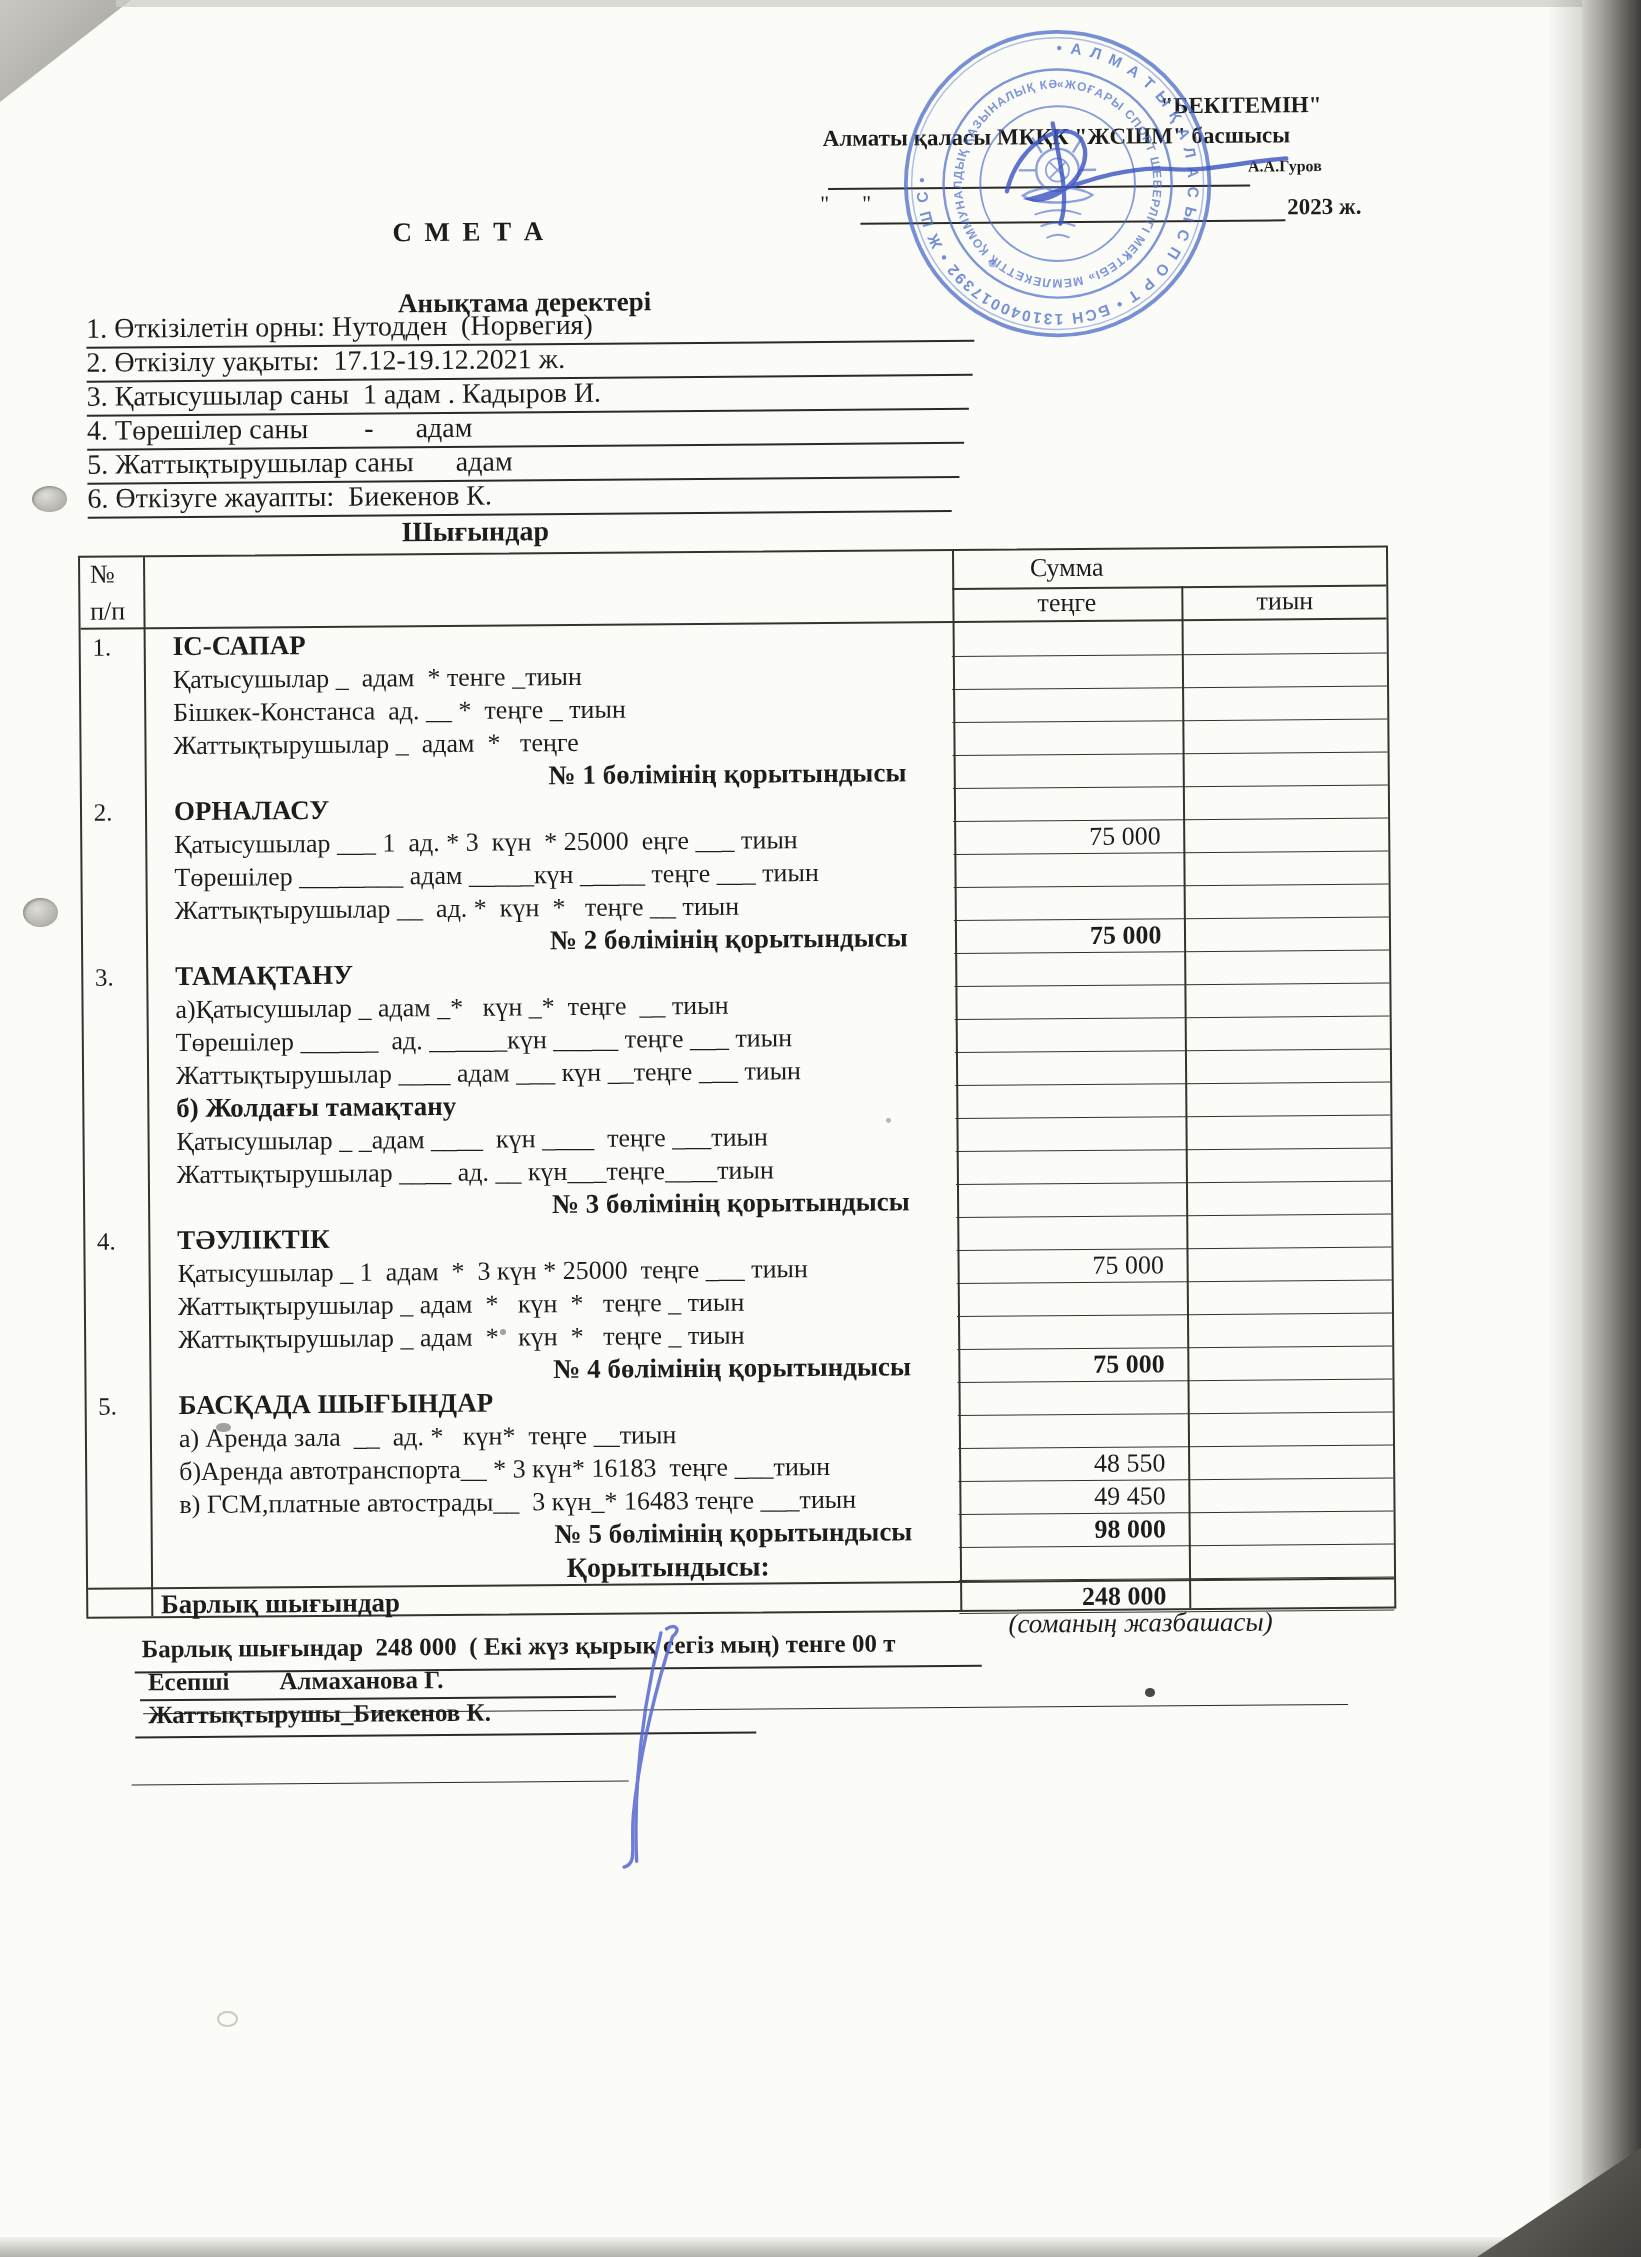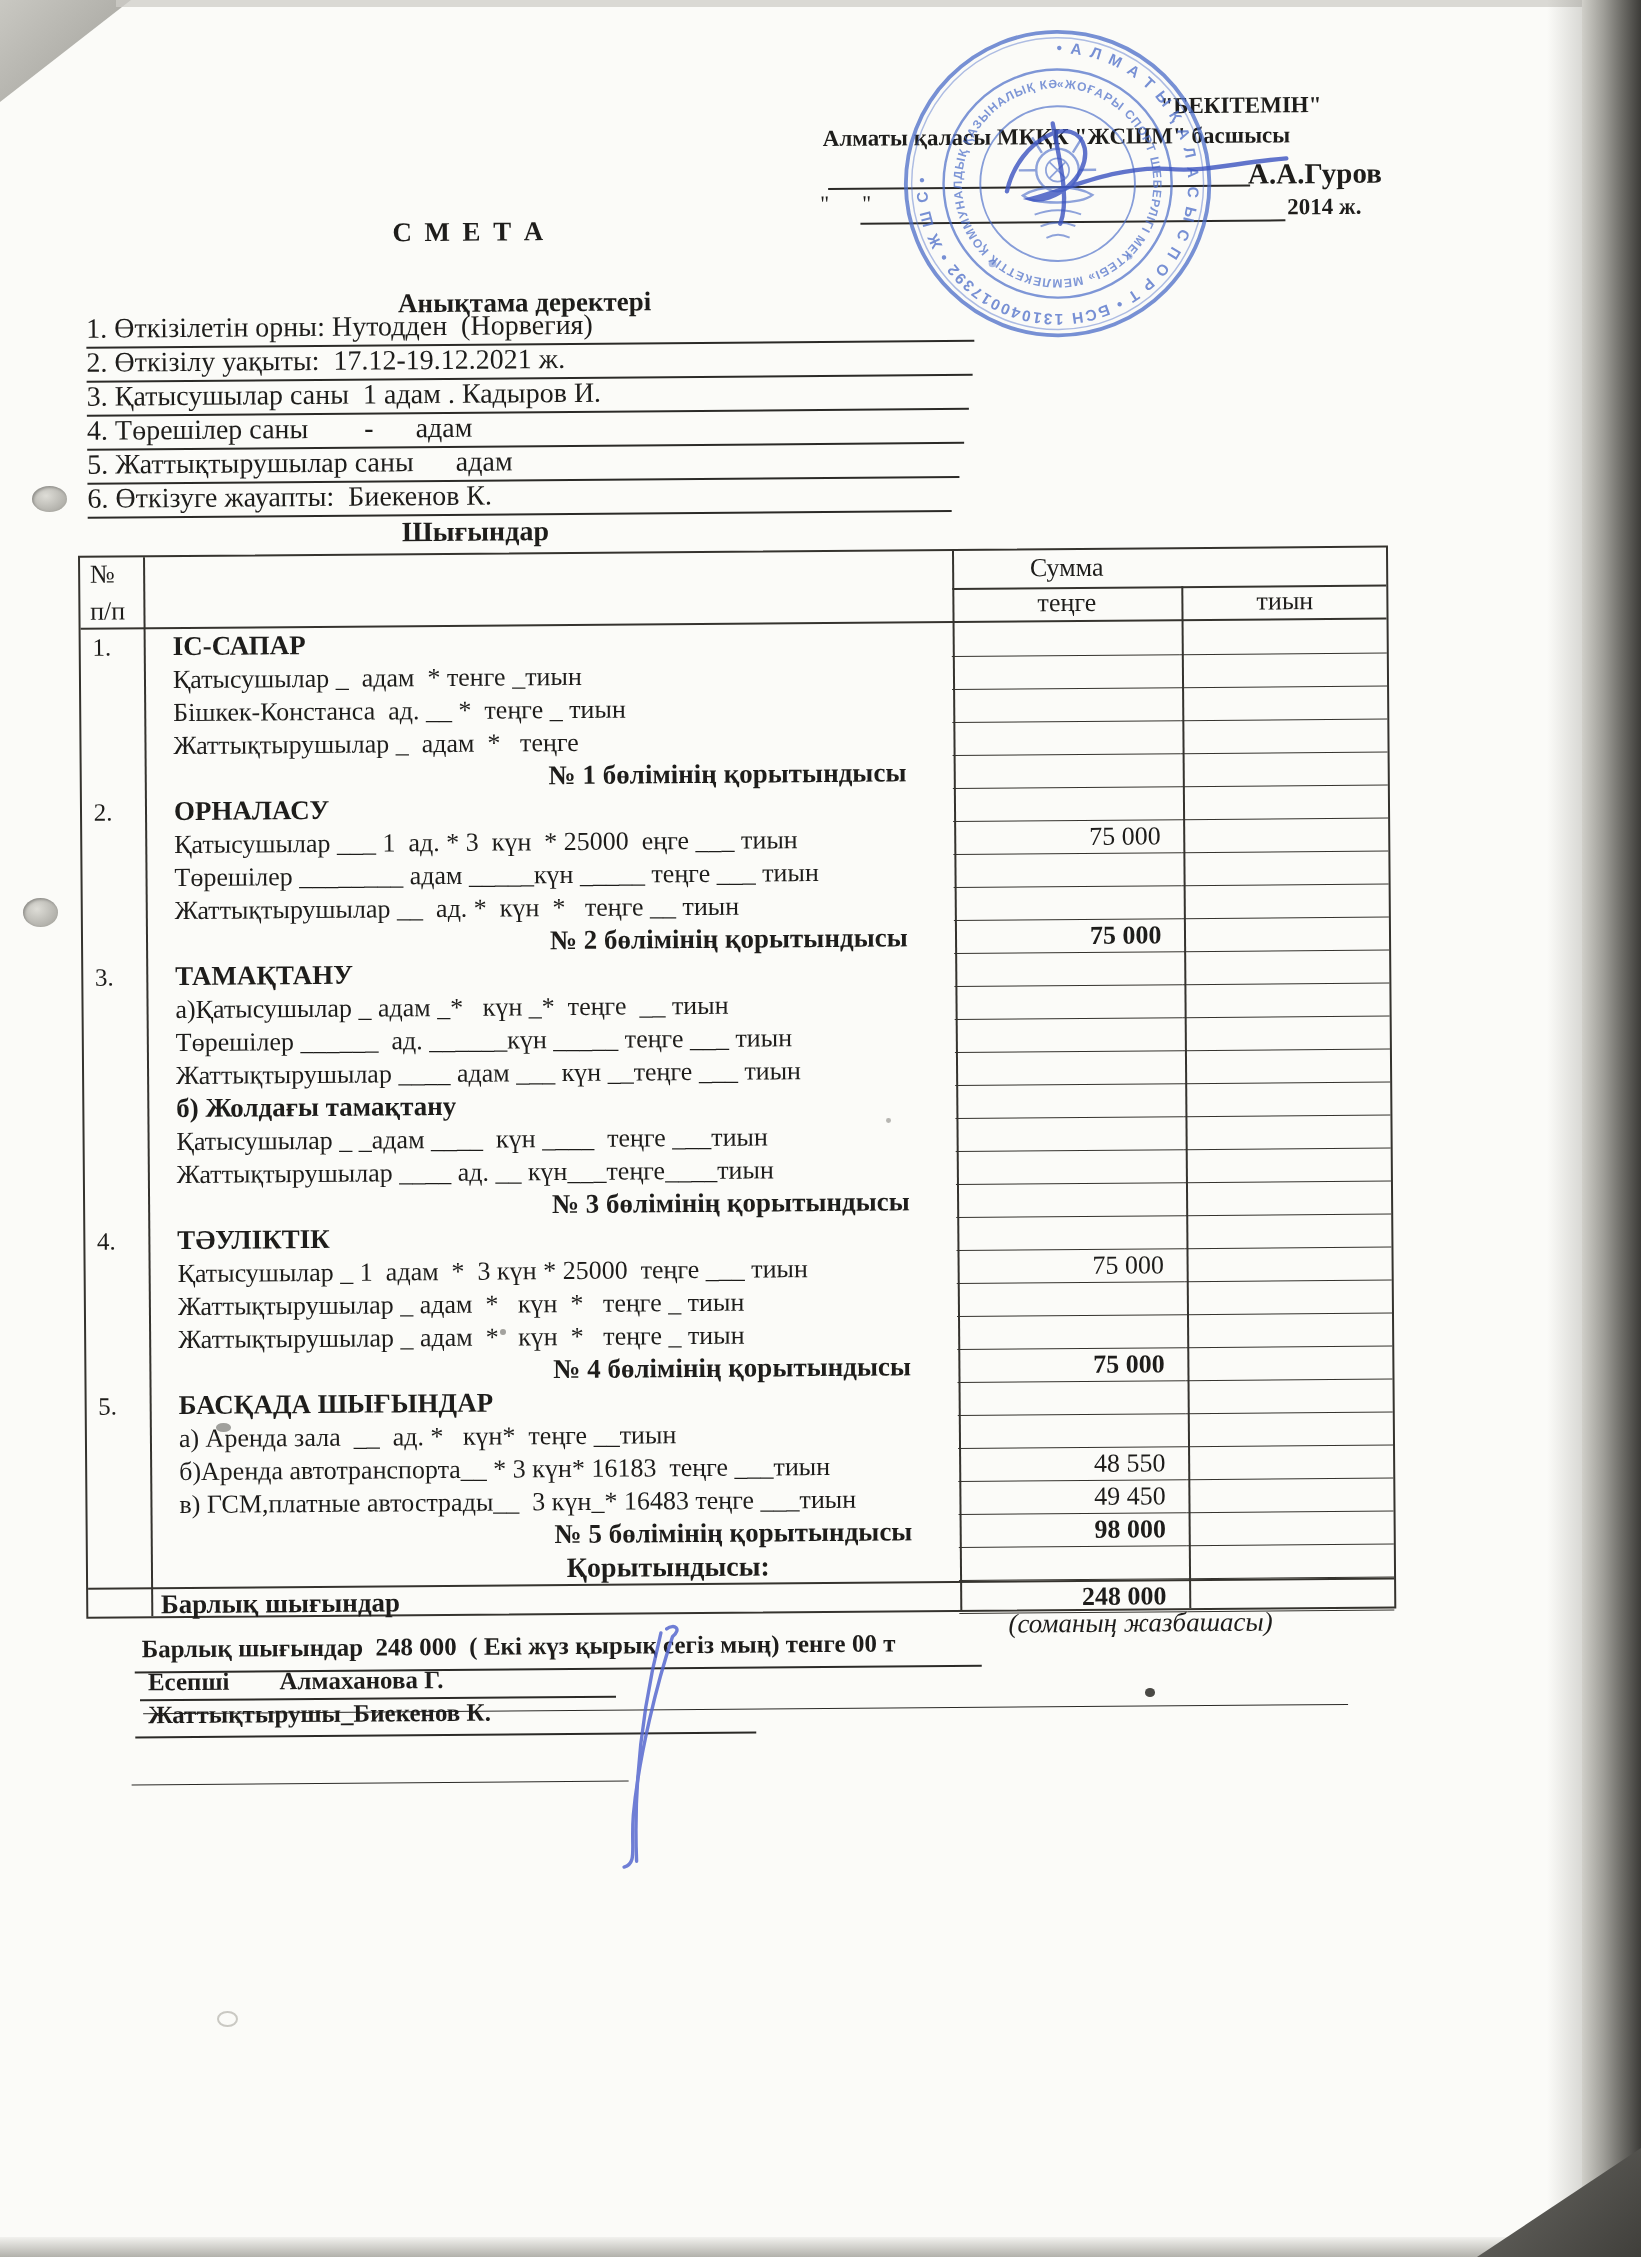--- a/index.html
+++ b/index.html
@@ -13,21 +13,21 @@
   }
   *{margin:0;padding:0;box-sizing:border-box;}
   body{width:1641px;height:2257px;background:var(--scanbg);font-family:"Liberation Serif","DejaVu Serif",serif;color:var(--ink);overflow:hidden;}
   .scan{position:relative;width:1641px;height:2257px;background:var(--paper);}
   .content{position:absolute;left:0;top:0;width:1641px;height:2257px;transform:rotate(-0.45deg);transform-origin:821px 1062px;}
 
   
   .ap-title{position:absolute;left:1168px;top:96px;font-weight:bold;font-size:23px;white-space:pre;}
   .ap-org{position:absolute;left:830px;top:126px;font-weight:bold;font-size:23px;white-space:pre;}
   .ap-line1{position:absolute;left:835px;top:188px;width:422px;border-top:2.4px solid var(--ink-soft);}
-  .ap-name{position:absolute;left:1255px;top:161px;font-weight:bold;font-size:29px;}
+  .ap-name{position:absolute;left:1255px;top:161px;font-weight:bold;font-size:16px;}
   .ap-quotes{position:absolute;left:827px;top:191px;font-size:22px;white-space:pre;}
   .ap-line2{position:absolute;left:867px;top:223px;width:425px;border-top:2.4px solid var(--ink-soft);}
   .ap-year{position:absolute;left:1294px;top:198px;font-weight:bold;font-size:23px;}
 
   
   .stamp{position:absolute;left:906px;top:27px;width:317px;height:317px;opacity:.88;}
   .stamp-sig{position:absolute;left:922px;top:108px;width:415px;height:135px;}
   .foot-sig{position:absolute;left:577px;top:1620px;width:126px;height:261px;}
 
   
@@ -111,21 +111,21 @@
 
 <div class="scan">
   <div class="content">
 
     <div class="ap-title">"БЕКІТЕМІН"</div>
     <div class="ap-org">Алматы қаласы МКҚК "ЖСШМ" басшысы</div>
     <div class="ap-line1"></div>
     <div class="ap-name">А.А.Гуров</div>
     <div class="ap-quotes">"      "</div>
     <div class="ap-line2"></div>
-    <div class="ap-year">2014 ж.</div>
+    <div class="ap-year">2023 ж.</div>
 
     <svg class="stamp" viewBox="0 0 328 328">
       <defs>
         <path id="ringOut" d="M 164,29 a 135,135 0 1 1 -0.01,0" fill="none"></path>
         <path id="ringIn" d="M 164,65 a 99,99 0 1 1 -0.01,0" fill="none"></path>
       </defs>
       <circle cx="164" cy="164" r="157" fill="none" stroke="#4a6cc8" stroke-width="4" opacity="0.85"></circle>
       <circle cx="164" cy="164" r="151" fill="none" stroke="#4a6cc8" stroke-width="1.5" opacity="0.5"></circle>
       <circle cx="164" cy="164" r="118" fill="none" stroke="#4a6cc8" stroke-width="2.5" opacity="0.8"></circle>
       <circle cx="164" cy="164" r="80" fill="none" stroke="#4a6cc8" stroke-width="2" opacity="0.75"></circle>

